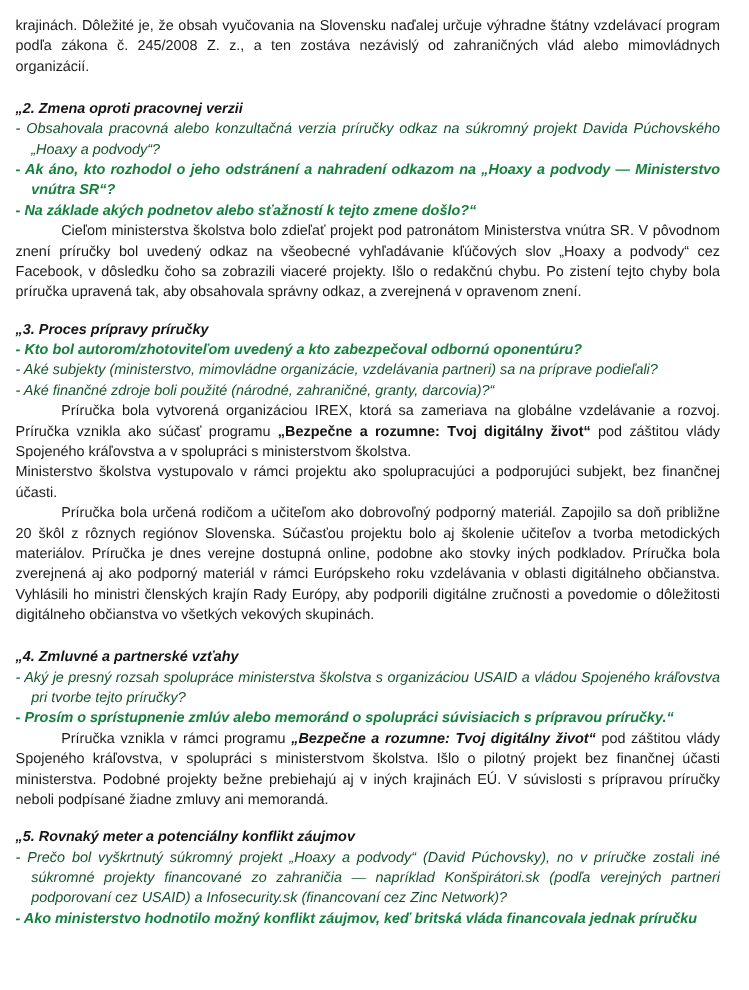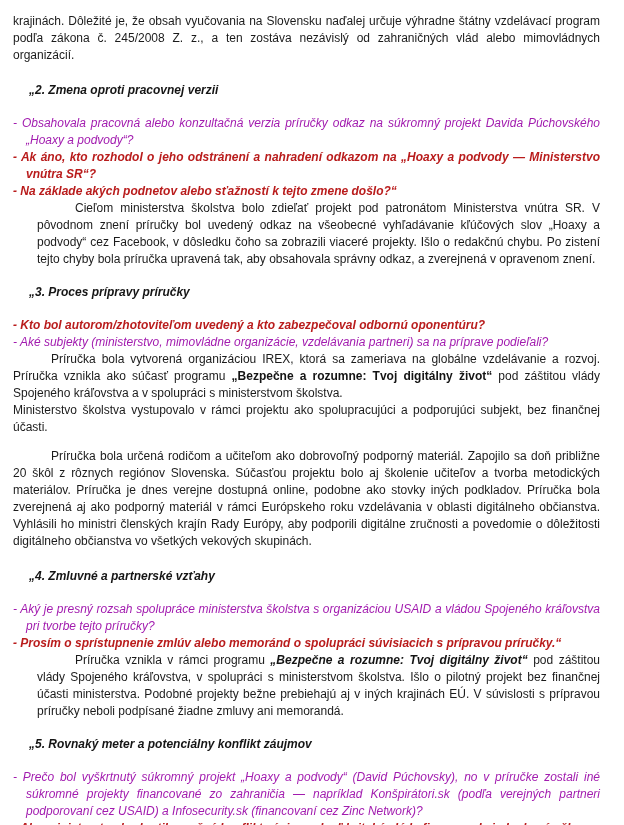--- a/index.html
+++ b/index.html
@@ -23,40 +23,40 @@
   }
   .para {
     margin: 0;
     text-align: justify;
     text-indent: 38px;
   }
   .para.no-indent {
     text-indent: 0;
   }
   .mb-lg { margin-bottom: 18px; }
-  .mb-md { margin-bottom: 14px; margin-left: 24px; }
-  .mb-sm { margin-bottom: 12px; }
+  .mb-md { margin-bottom: 14px; }
+  .mb-sm { }
   .heading {
-    margin: 16px;
+    margin: 0;
     font-weight: 700;
     font-style: italic;
     color: #151515;
     text-align: left;
   }
   .bullet {
     margin: 0;
     font-style: italic;
-    color: #a21caf;
+    color: #14532d;
     padding-left: 13px;
     text-indent: -13px;
     text-align: justify;
   }
   .bullet.strong {
     font-weight: 700;
-    color: #b91c1c;
+    color: #15803d;
   }
   .bold-run {
     font-weight: 700;
     color: #141414;
   }
   .bold-italic-run {
     font-weight: 700;
     font-style: italic;
     color: #141414;
   }
@@ -71,20 +71,21 @@
   <p class="heading">„2. Zmena oproti pracovnej verzii</p>
   <p class="bullet">- Obsahovala pracovná alebo konzultačná verzia príručky odkaz na súkromný projekt Davida Púchovského „Hoaxy a podvody“?</p>
   <p class="bullet strong">- Ak áno, kto rozhodol o jeho odstránení a nahradení odkazom na „Hoaxy a podvody — Ministerstvo vnútra SR“?</p>
   <p class="bullet strong mb-md">- Na základe akých podnetov alebo sťažností k tejto zmene došlo?“</p>
 
   <p class="para mb-md">Cieľom ministerstva školstva bolo zdieľať projekt pod patronátom Ministerstva vnútra SR. V pôvodnom znení príručky bol uvedený odkaz na všeobecné vyhľadávanie kľúčových slov „Hoaxy a podvody“ cez Facebook, v dôsledku čoho sa zobrazili viaceré projekty. Išlo o redakčnú chybu. Po zistení tejto chyby bola príručka upravená tak, aby obsahovala správny odkaz, a zverejnená v opravenom znení.</p>
 
   <p class="heading">„3. Proces prípravy príručky</p>
   <p class="bullet strong">- Kto bol autorom/zhotoviteľom uvedený a kto zabezpečoval odbornú oponentúru?</p>
   <p class="bullet">- Aké subjekty (ministerstvo, mimovládne organizácie, vzdelávania partneri) sa na príprave podieľali?</p>
+  <p class="bullet mb-sm">- Aké finančné zdroje boli použité (národné, zahraničné, granty, darcovia)?“</p>
 
   <p class="para"><span>Príručka bola vytvorená organizáciou IREX, ktorá sa zameriava na globálne vzdelávanie a rozvoj. Príručka vznikla ako súčasť programu </span><span class="bold-run">„Bezpečne a rozumne: Tvoj digitálny život“</span><span> pod záštitou vlády Spojeného kráľovstva a v spolupráci s ministerstvom školstva.</span></p>
 
   <p class="para no-indent mb-sm">Ministerstvo školstva vystupovalo v rámci projektu ako spolupracujúci a podporujúci subjekt, bez finančnej účasti.</p>
 
   <p class="para mb-lg">Príručka bola určená rodičom a učiteľom ako dobrovoľný podporný materiál. Zapojilo sa doň približne 20 škôl z rôznych regiónov Slovenska. Súčasťou projektu bolo aj školenie učiteľov a tvorba metodických materiálov. Príručka je dnes verejne dostupná online, podobne ako stovky iných podkladov. Príručka bola zverejnená aj ako podporný materiál v rámci Európskeho roku vzdelávania v oblasti digitálneho občianstva. Vyhlásili ho ministri členských krajín Rady Európy, aby podporili digitálne zručnosti a povedomie o dôležitosti digitálneho občianstva vo všetkých vekových skupinách.</p>
 
   <p class="heading">„4. Zmluvné a partnerské vzťahy</p>
   <p class="bullet">- Aký je presný rozsah spolupráce ministerstva školstva s organizáciou USAID a vládou Spojeného kráľovstva pri tvorbe tejto príručky?</p>
   <p class="bullet strong mb-sm">- Prosím o sprístupnenie zmlúv alebo memoránd o spolupráci súvisiacich s prípravou príručky.“</p>

